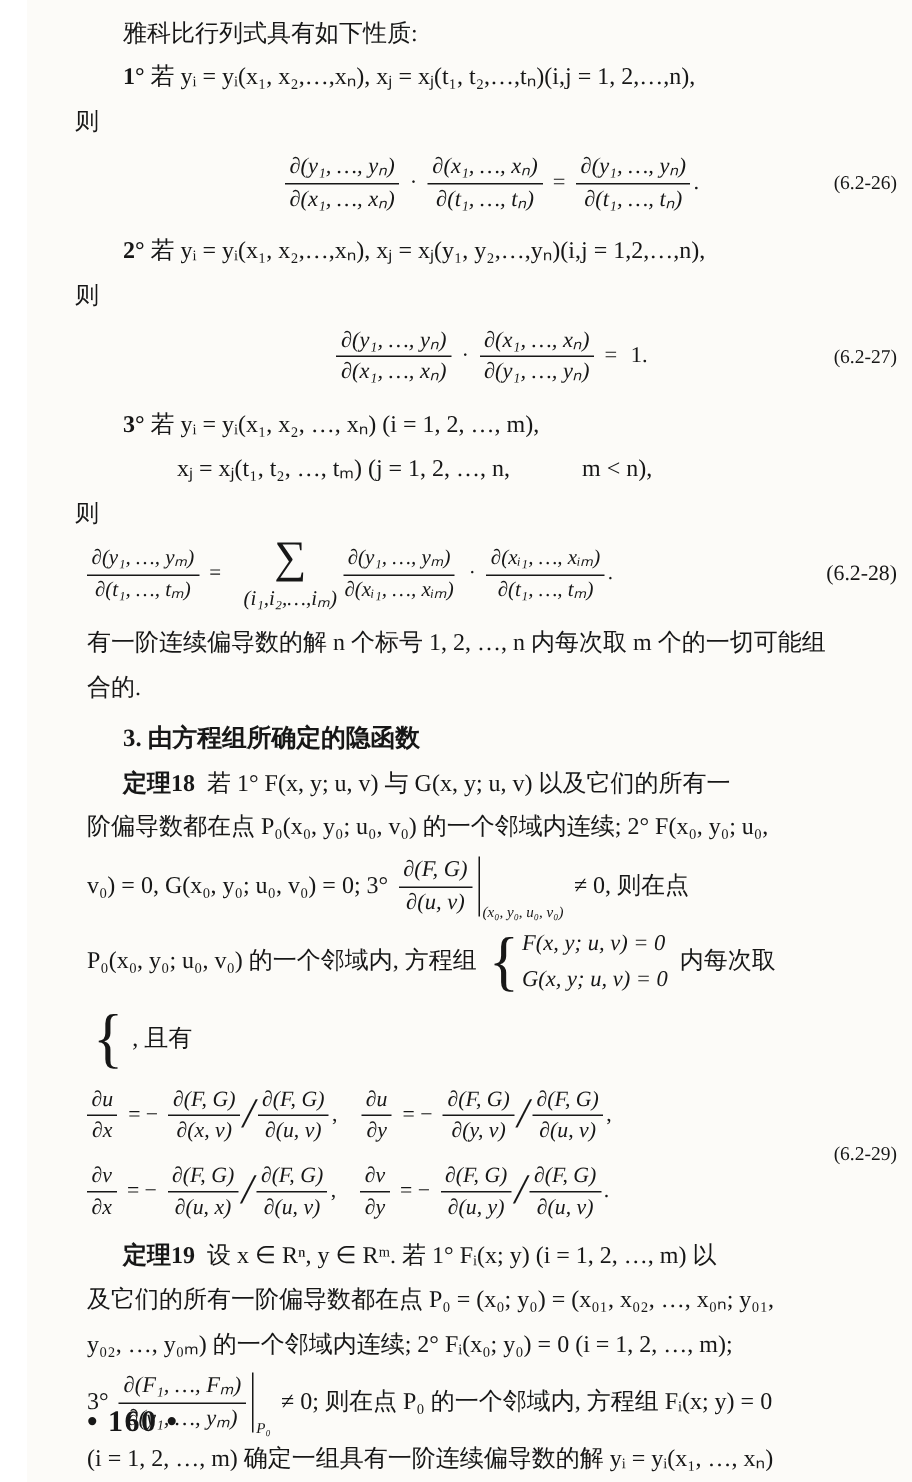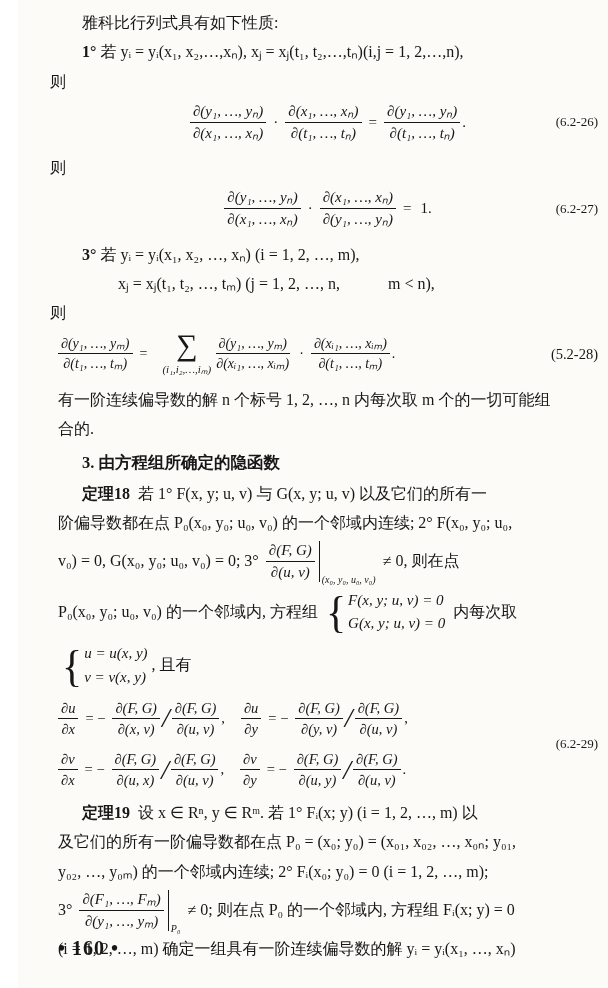--- a/index.html
+++ b/index.html
@@ -28,21 +28,21 @@
 
   .frac { display:inline-flex; flex-direction:column; align-items:center; text-align:center;
           font-style:italic; vertical-align:middle; line-height:1.25; }
   .frac .num { padding:0 3px 1px; border-bottom:1.4px solid #171717; }
   .frac .den { padding:1px 3px 0; }
   .op { margin:0 7px; font-style:normal; }
   .endmark { font-style:normal; margin-left:2px; }
 
   .sum { display:inline-flex; flex-direction:column; align-items:center; margin:0 2px 0 8px; }
   .sum .sigma { font-size:30px; line-height:0.95; }
-  .sum .limits { font-size:11px; font-style:italic; margin-top:1px; }
+  .sum .limits { font-size:14px; font-style:italic; margin-top:1px; }
 
   .eq28 { font-size:14px; }
   .eq28 .tag { font-size:14.5px; }
 
   .eq29 { min-height:96px; margin-top:0; }
   .eq29grid { display:flex; flex-direction:column; gap:12px; }
   .eq29row { display:flex; align-items:center; }
   .cell { display:inline-flex; align-items:center; margin-right:16px; font-size:14.5px; }
   .bigslash { font-size:28px; font-weight:300; margin:0 2px; font-style:italic; }
 
@@ -83,20 +83,21 @@
       </span>
     <span class="op">=</span>
     <span class="frac">
         <span class="num">∂(y₁, …, yₙ)</span>
         <span class="den">∂(t₁, …, tₙ)</span>
       </span>
     <span class="endmark">.</span>
     <span class="tag">(6.2-26)</span>
   </div>
 
+  <div class="line indent"><span class="plabel">2°</span><span> 若 yᵢ = yᵢ(x₁, x₂,…,xₙ), xⱼ = xⱼ(y₁, y₂,…,yₙ)(i,j = 1,2,…,n),</span></div>
 
   <div class="line then">则</div>
 
   <div class="display">
     <span class="frac">
         <span class="num">∂(y₁, …, yₙ)</span>
         <span class="den">∂(x₁, …, xₙ)</span>
       </span>
     <span class="op">·</span>
     <span class="frac">
@@ -126,21 +127,21 @@
     <span class="frac">
         <span class="num">∂(y₁, …, yₘ)</span>
         <span class="den">∂(xᵢ₁, …, xᵢₘ)</span>
       </span>
     <span class="op">·</span>
     <span class="frac">
         <span class="num">∂(xᵢ₁, …, xᵢₘ)</span>
         <span class="den">∂(t₁, …, tₘ)</span>
       </span>
     <span class="endmark">.</span>
-    <span class="tag">(5.2-28)</span>
+    <span class="tag">(6.2-28)</span>
   </div>
 
   <div class="line">有一阶连续偏导数的解 n 个标号 1, 2, …, n 内每次取 m 个的一切可能组</div>
   <div class="line">合的.</div>
 
   <div class="line indent heading">3. 由方程组所确定的隐函数</div>
 
   <div class="line indent"><span class="thmlabel">定理18</span><span> 若 1° F(x, y; u, v) 与 G(x, y; u, v) 以及它们的所有一</span></div>
   <div class="line">阶偏导数都在点 P₀(x₀, y₀; u₀, v₀) 的一个邻域内连续; 2° F(x₀, y₀; u₀,</div>
 
@@ -153,21 +154,21 @@
     <span> ≠ 0, 则在点</span>
   </div>
 
   <div class="line math-line">
     <span>P₀(x₀, y₀; u₀, v₀) 的一个邻域内, 方程组 </span>
     <span class="system"><span class="brace">{</span><span class="syseqs"><span>F(x, y; u, v) = 0</span><span>G(x, y; u, v) = 0</span></span></span>
     <span> 内每次取</span>
   </div>
 
   <div class="line math-line">
-    <span class="system"><span class="brace">{</span><span class="syseqs"><span>u = u(x, y)</span><span>v = v(x, y)</span></span></span>
+    <span class="system"><span class="brace">{</span></span>
     <span>, 且有</span>
   </div>
 
   <div class="display flush eq29">
     <div class="eq29grid">
       <div class="eq29row">
         <span class="cell">
           <span class="frac">
               <span class="num">∂u</span>
               <span class="den">∂x</span>

